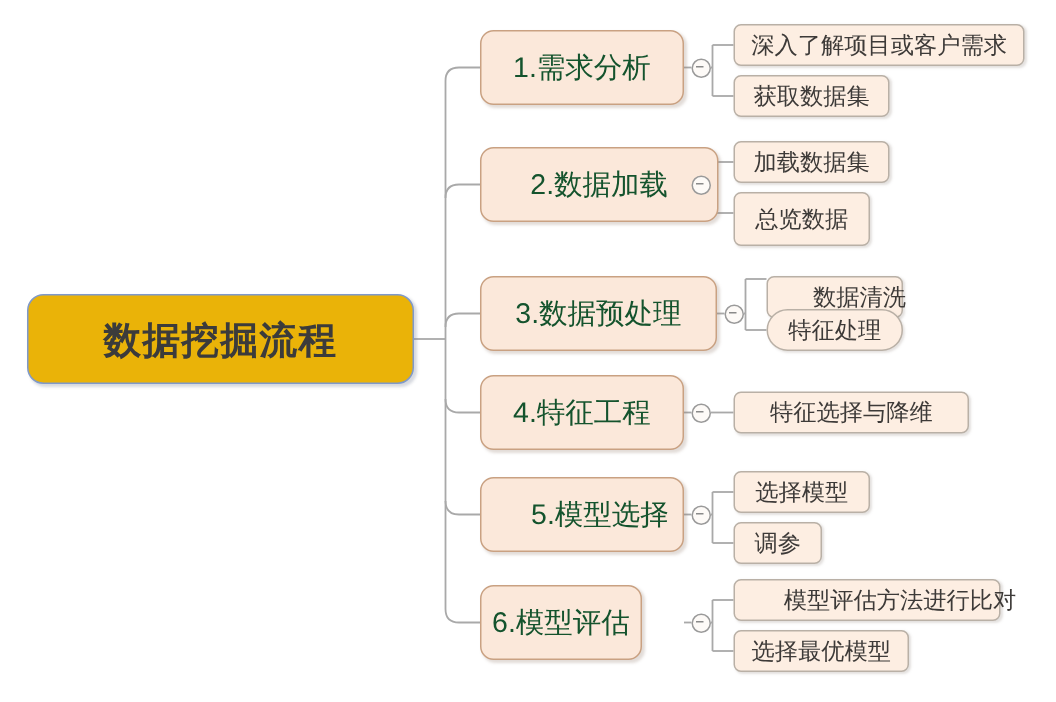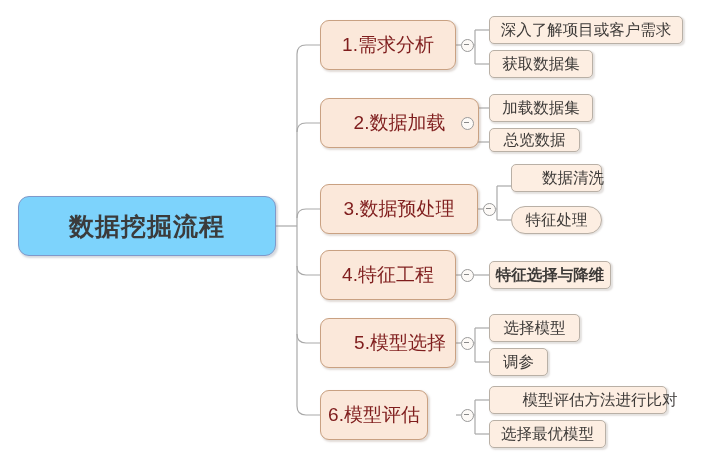--- a/index.html
+++ b/index.html
@@ -31,35 +31,35 @@
     position: absolute;
     box-sizing: border-box;
     display: flex;
     align-items: center;
     justify-content: center;
     white-space: nowrap;
     z-index: 3;
   }
 
   .root-node {
-    background: #7dd3fc;
+    background: #eab308;
     border: 1.6px solid #7f99ca;
     border-radius: 11px;
     color: #3b3b3b;
     font-weight: bold;
     font-size: 25px;
     letter-spacing: 1px;
     box-shadow: 1.5px 1.5px 2px rgba(120,130,150,0.30);
   }
 
   .branch-node {
     background: #fbe8da;
     border: 1.4px solid #c9a182;
     border-radius: 9px;
-    color: #7f1d1d;
+    color: #14532d;
     font-size: 19px;
     box-shadow: 1.5px 1.5px 2px rgba(150,130,115,0.28);
   }
 
   .leaf-node {
     background: #fdeee2;
     border: 1.1px solid #b9b0a6;
     border-radius: 5px;
     color: #3d3a38;
     font-size: 15.5px;
@@ -141,28 +141,28 @@
 
   <div id="nodes">
       <div class="node root-node" style="left: 18px; top: 196px; width: 258px; height: 60px;">数据挖掘流程</div>
       <div class="node branch-node" style="left: 320px; top: 20px; width: 136px; height: 50px;">1.需求分析</div>
       <div class="toggle" style="left: 461px; top: 39px;"></div>
       <div class="node leaf-node" style="left: 489px; top: 16px; width: 194px; height: 28px;">深入了解项目或客户需求</div>
       <div class="node leaf-node" style="left: 489px; top: 50px; width: 104px; height: 28px;">获取数据集</div>
       <div class="node branch-node" style="left: 320px; top: 98px; width: 159px; height: 50px;">2.数据加载</div>
       <div class="toggle" style="left: 461px; top: 117px;"></div>
       <div class="node leaf-node" style="left: 489px; top: 94px; width: 104px; height: 28px;">加载数据集</div>
-      <div class="node leaf-node" style="left: 489px; top: 128px; width: 91px; height: 24px;">总览数据</div>
+      <div class="node leaf-node" style="left: 489px; top: 128px; width: 91px; height: 36px;">总览数据</div>
       <div class="node branch-node" style="left: 320px; top: 184px; width: 158px; height: 50px;">3.数据预处理</div>
       <div class="toggle" style="left: 483px; top: 203px;"></div>
-      <div class="node leaf-node" style="left: 511px; top: 164px; width: 91px; height: 28px; padding-left: 33px;">数据清洗</div>
+      <div class="node leaf-node" style="left: 511px; top: 184px; width: 91px; height: 28px; padding-left: 33px;">数据清洗</div>
       <div class="node leaf-node" style="left: 511px; top: 206px; width: 91px; height: 28px; border-radius: 14px;">特征处理</div>
       <div class="node branch-node" style="left: 320px; top: 250px; width: 136px; height: 50px;">4.特征工程</div>
       <div class="toggle" style="left: 461px; top: 269px;"></div>
-      <div class="node leaf-node" style="left: 489px; top: 261px; width: 122px; height: 28px; font-weight: bold;">特征选择与降维</div>
+      <div class="node leaf-node" style="left: 489px; top: 261px; width: 157px; height: 28px;">特征选择与降维</div>
       <div class="node branch-node" style="left: 320px; top: 318px; width: 136px; height: 50px; padding-left: 24px;">5.模型选择</div>
       <div class="toggle" style="left: 461px; top: 337px;"></div>
       <div class="node leaf-node" style="left: 489px; top: 314px; width: 91px; height: 28px;">选择模型</div>
       <div class="node leaf-node" style="left: 489px; top: 348px; width: 59px; height: 28px;">调参</div>
       <div class="node branch-node" style="left: 320px; top: 390px; width: 108px; height: 50px;">6.模型评估</div>
       <div class="toggle" style="left: 461px; top: 409px;"></div>
       <div class="node leaf-node" style="left: 489px; top: 386px; width: 178px; height: 28px; padding-left: 44px;">模型评估方法进行比对</div>
       <div class="node leaf-node" style="left: 489px; top: 420px; width: 117px; height: 28px;">选择最优模型</div>
     </div>
 

